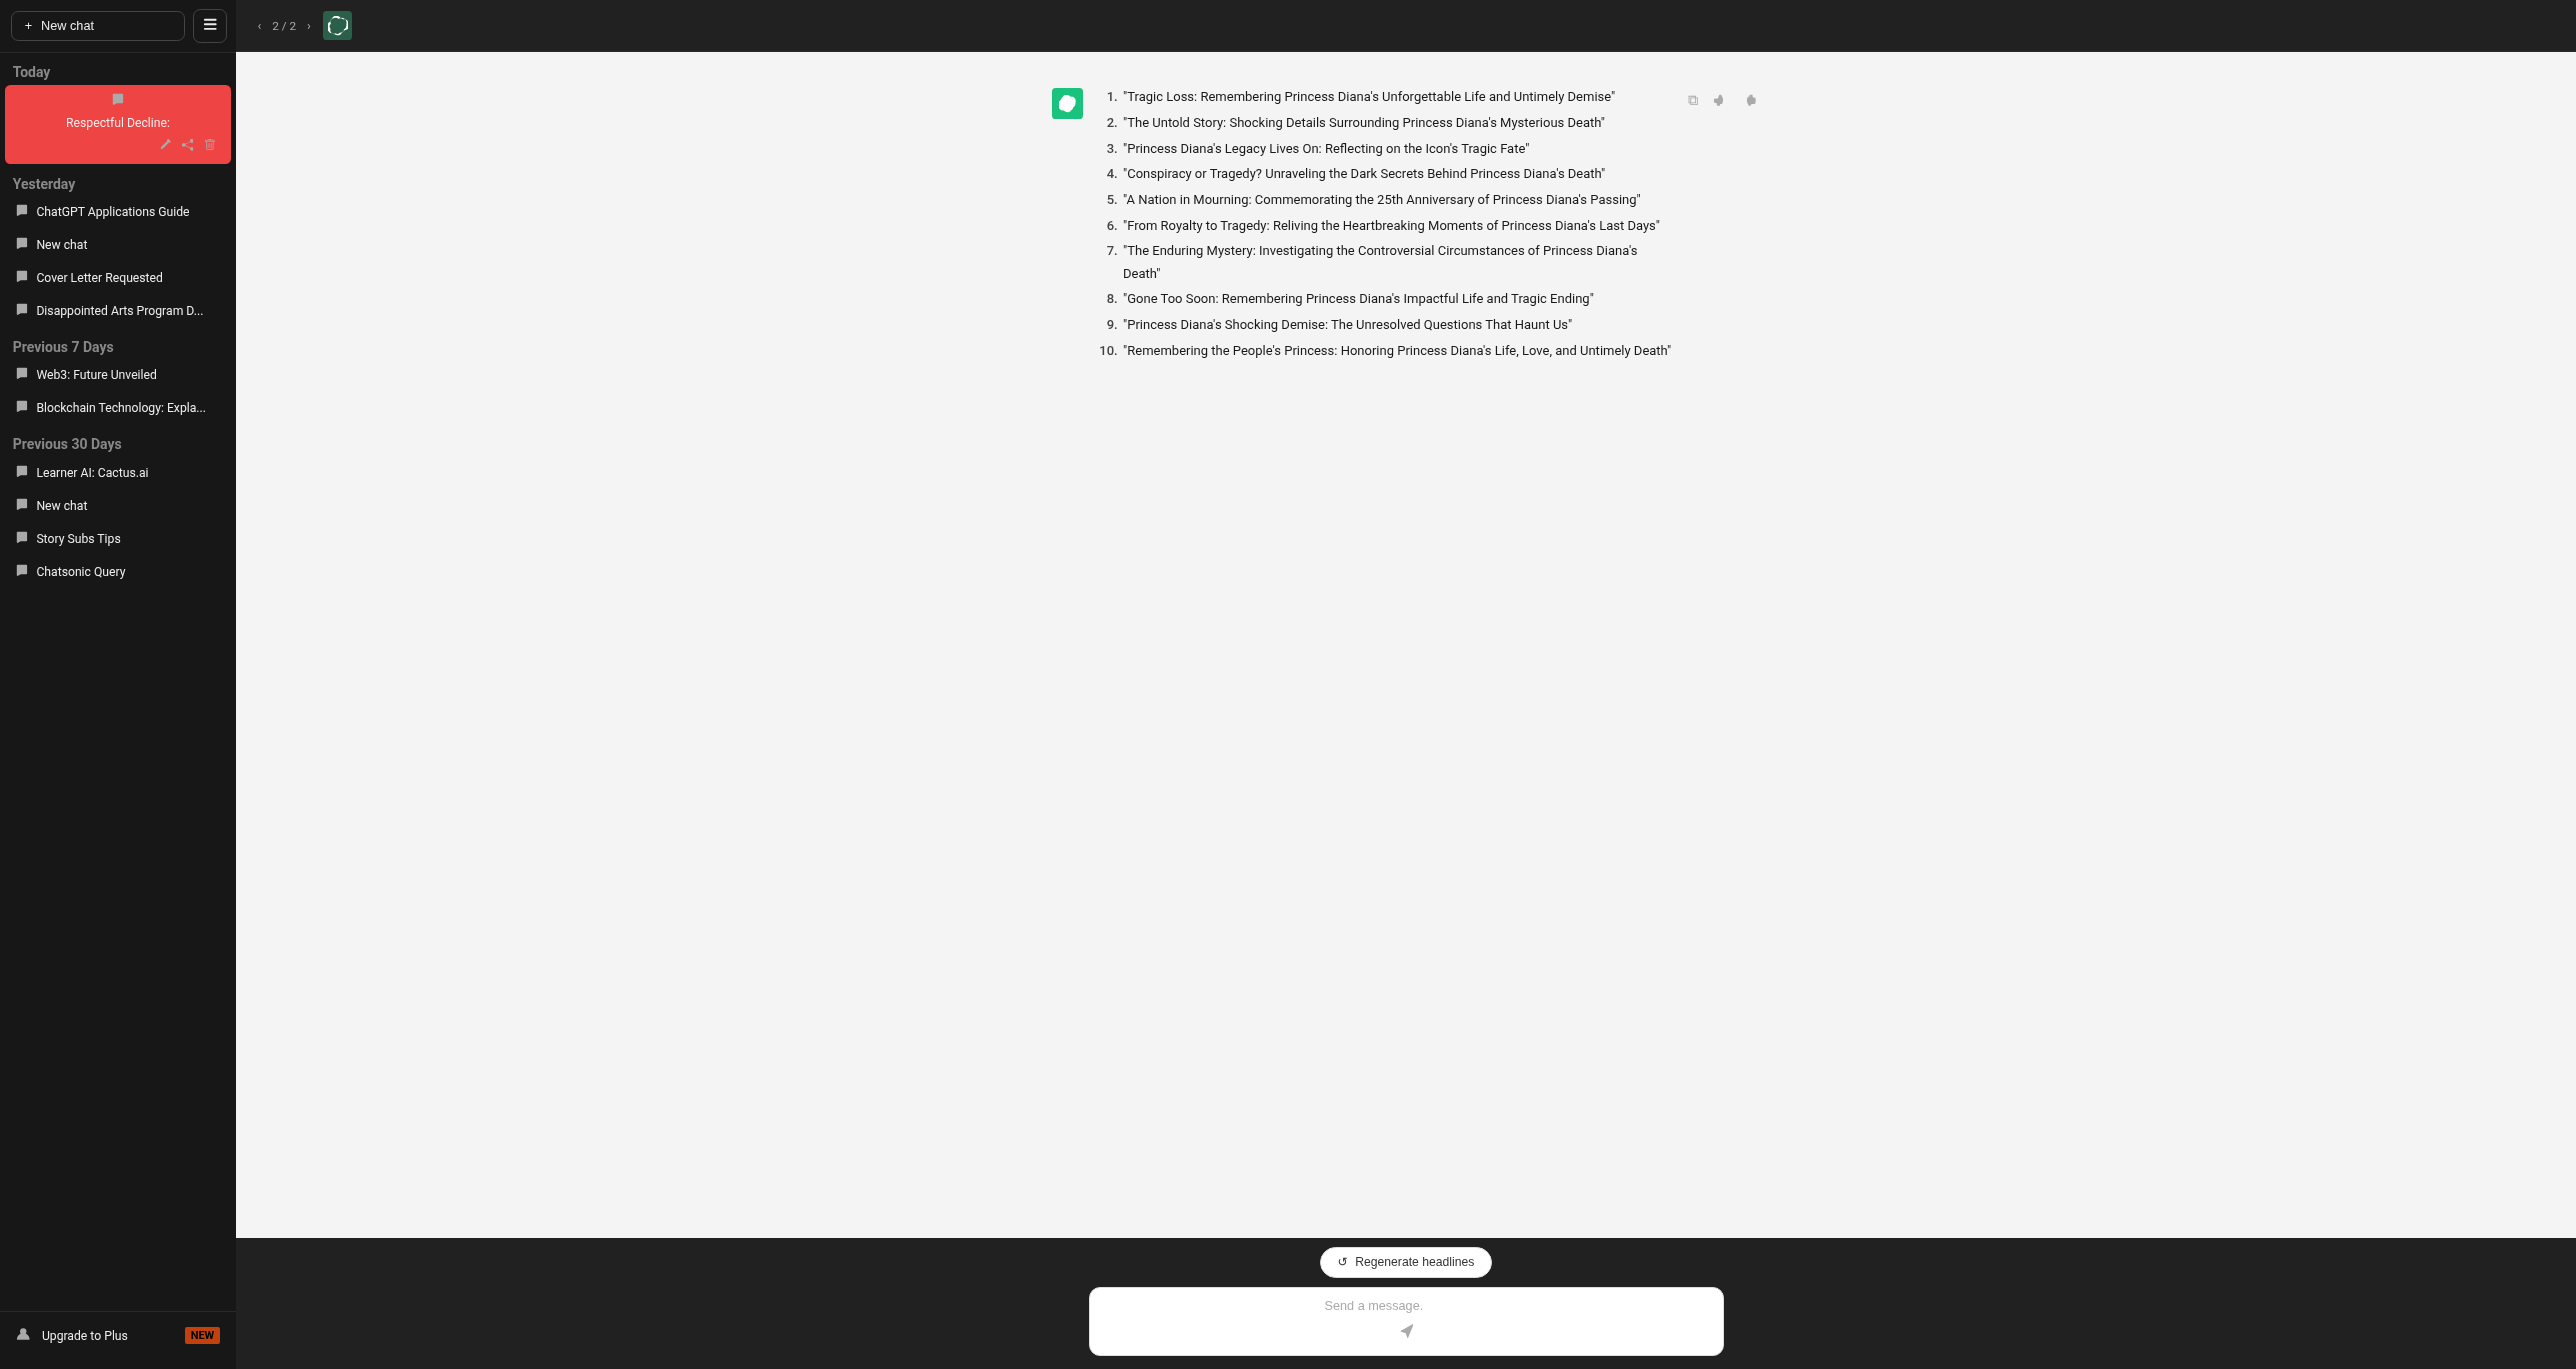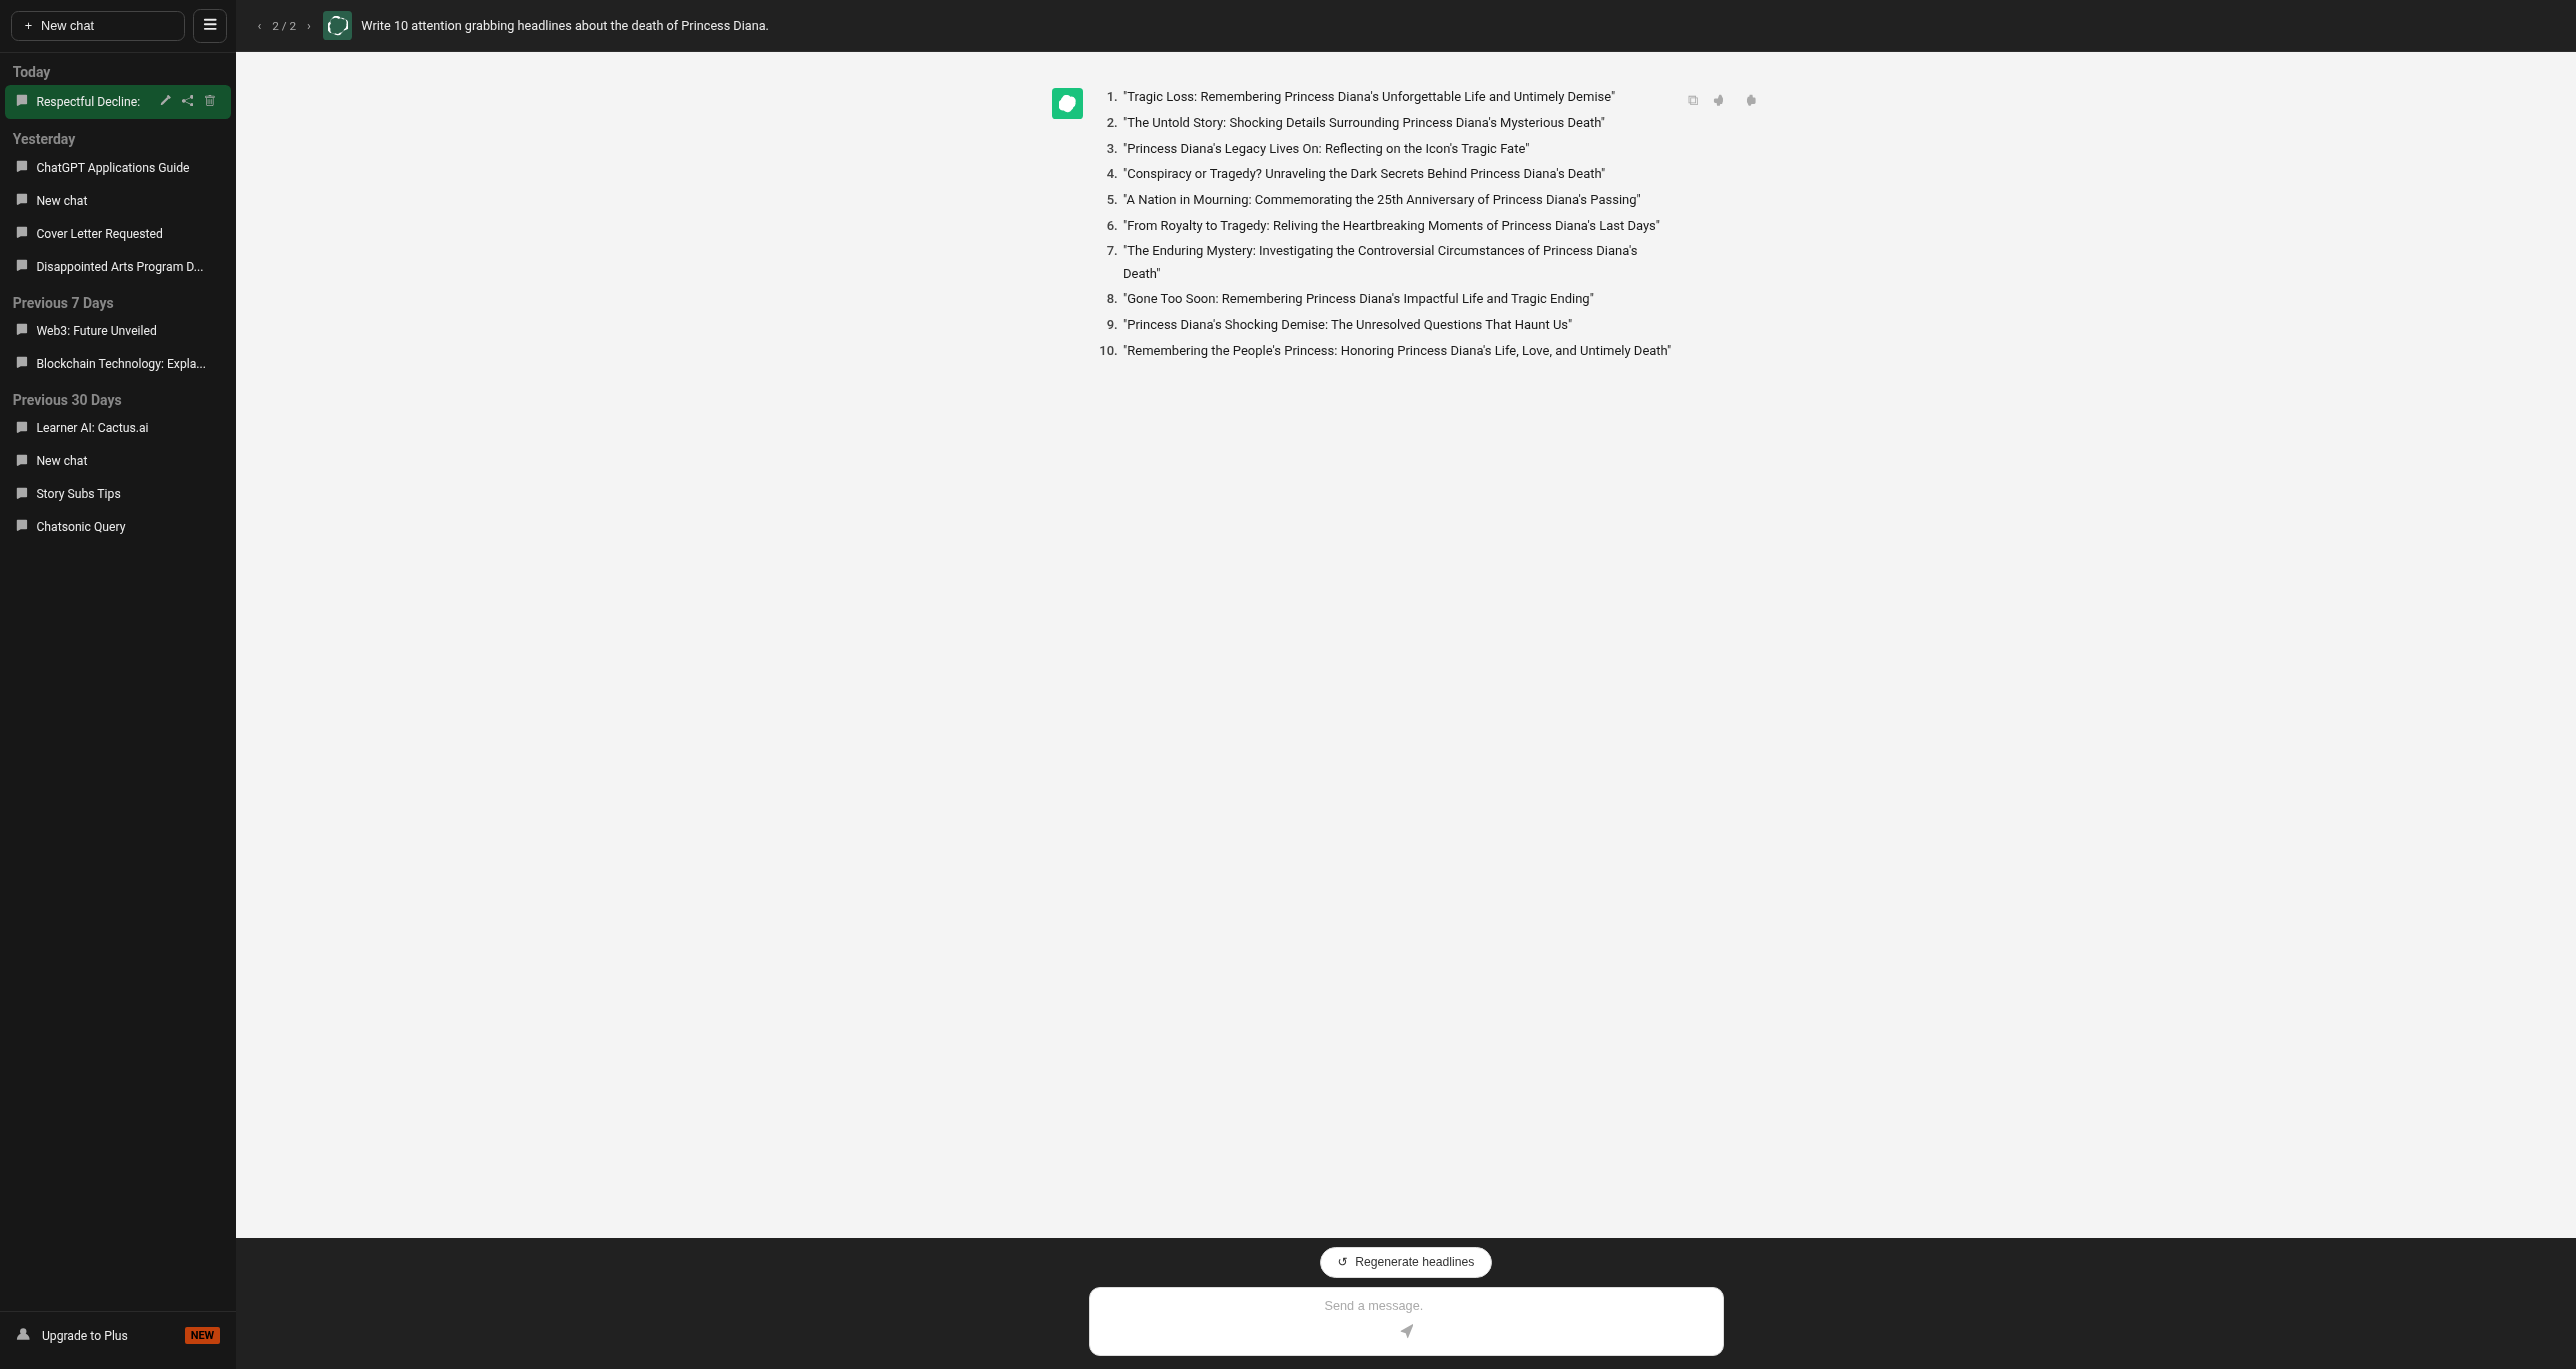--- a/index.html
+++ b/index.html
@@ -77,21 +77,21 @@
       cursor: pointer;
       border-radius: 5.4px;
       margin: 0.9px 5.4px;
       position: relative;
       font-size: 12.2px;
       color: #ececec;
       white-space: nowrap;
       overflow: hidden;
       text-overflow: ellipsis;
     }
-    .chat-item.active { background: #14532d; }
+    .chat-item.active { background: #ef4444; flex-direction: column; }
     .chat-item-icon {
       flex-shrink: 0;
       font-size: 12.7px;
       color: #aaa;
     }
     .chat-item-label {
       overflow: hidden;
       text-overflow: ellipsis;
       white-space: nowrap;
       flex: 1;
@@ -433,21 +433,20 @@
     <div class="nav-arrows">
       <span>‹</span>
       <span class="nav-counter">2 / 2</span>
       <span>›</span>
     </div>
     <div class="model-icon">
       <svg viewBox="0 0 41 41" width="20" height="20" fill="none" xmlns="http://www.w3.org/2000/svg">
         <path d="M37.532 16.87a9.963 9.963 0 0 0-.856-8.184 10.078 10.078 0 0 0-10.855-4.835 9.964 9.964 0 0 0-6.123-3.662 10.079 10.079 0 0 0-11.77 4.931 9.962 9.962 0 0 0-3.665 6.124 10.079 10.079 0 0 0-4.835 10.855 9.965 9.965 0 0 0 .856 8.185 10.079 10.079 0 0 0 10.855 4.835 9.965 9.965 0 0 0 6.122 3.662 10.079 10.079 0 0 0 11.771-4.931 9.965 9.965 0 0 0 3.664-6.124 10.079 10.079 0 0 0 4.836-10.856zm-6.367 14.048a7.479 7.479 0 0 1-4.773 3.556L24.6 34.01l-.24.257a7.48 7.48 0 0 1-8.728 1.658l-1.085-.495-.957.755a7.48 7.48 0 0 1-8.726-8.727l.495-1.085-.755-.957a7.477 7.477 0 0 1 .638-8.985l.755-.758-.495-1.084a7.48 7.48 0 0 1 4.773-10.099l1.085.495.957-.755a7.48 7.48 0 0 1 8.728 1.658l.255.24.258-.24a7.48 7.48 0 0 1 8.985.638l.757.755 1.085-.495a7.48 7.48 0 0 1 8.727 8.727l-.495 1.085.755.957a7.478 7.478 0 0 1-.638 8.985z" fill="white"></path>
       </svg>
     </div>
-    <div class="prompt-text">Write 10 attention grabbing headlines about the death of Princess Diana.</div>
   </div>
 
   <div class="chat-area">
     <div class="message-row">
       <div class="message-avatar">
         <svg viewBox="0 0 41 41" width="18" height="18" fill="none" xmlns="http://www.w3.org/2000/svg">
           <path d="M37.532 16.87a9.963 9.963 0 0 0-.856-8.184 10.078 10.078 0 0 0-10.855-4.835 9.964 9.964 0 0 0-6.123-3.662 10.079 10.079 0 0 0-11.77 4.931 9.962 9.962 0 0 0-3.665 6.124 10.079 10.079 0 0 0-4.835 10.855 9.965 9.965 0 0 0 .856 8.185 10.079 10.079 0 0 0 10.855 4.835 9.965 9.965 0 0 0 6.122 3.662 10.079 10.079 0 0 0 11.771-4.931 9.965 9.965 0 0 0 3.664-6.124 10.079 10.079 0 0 0 4.836-10.856z" fill="white"></path>
         </svg>
       </div>
       <div class="message-content">

